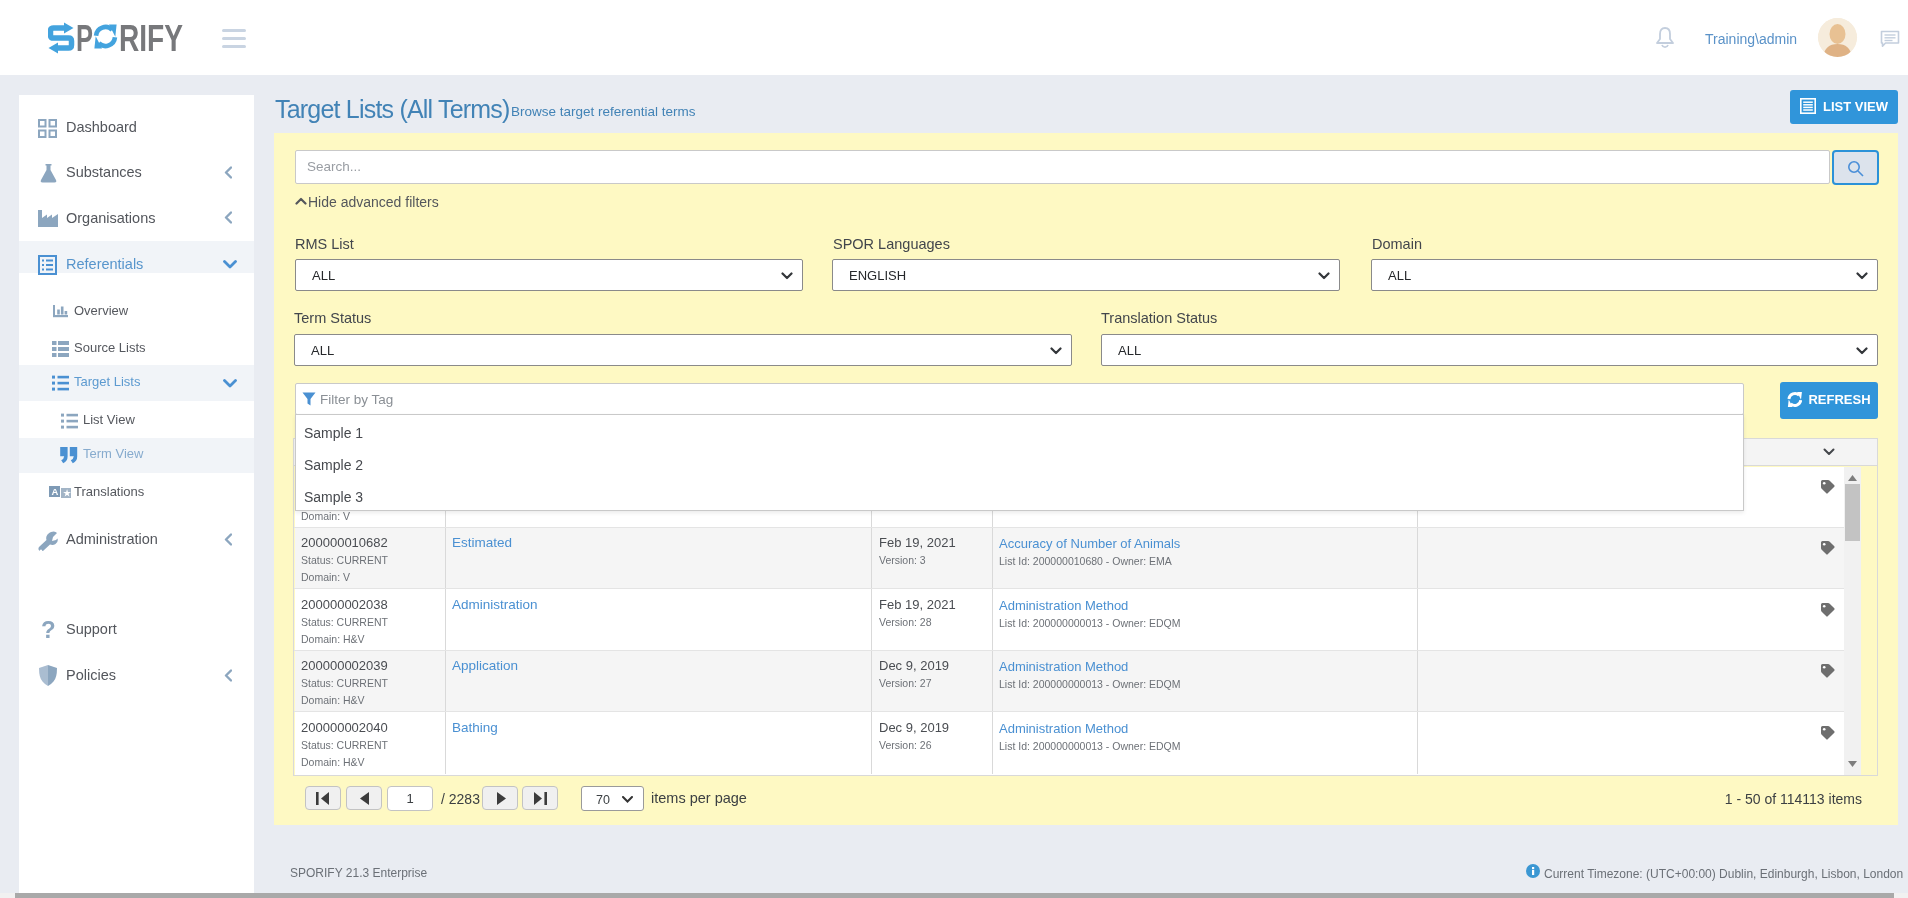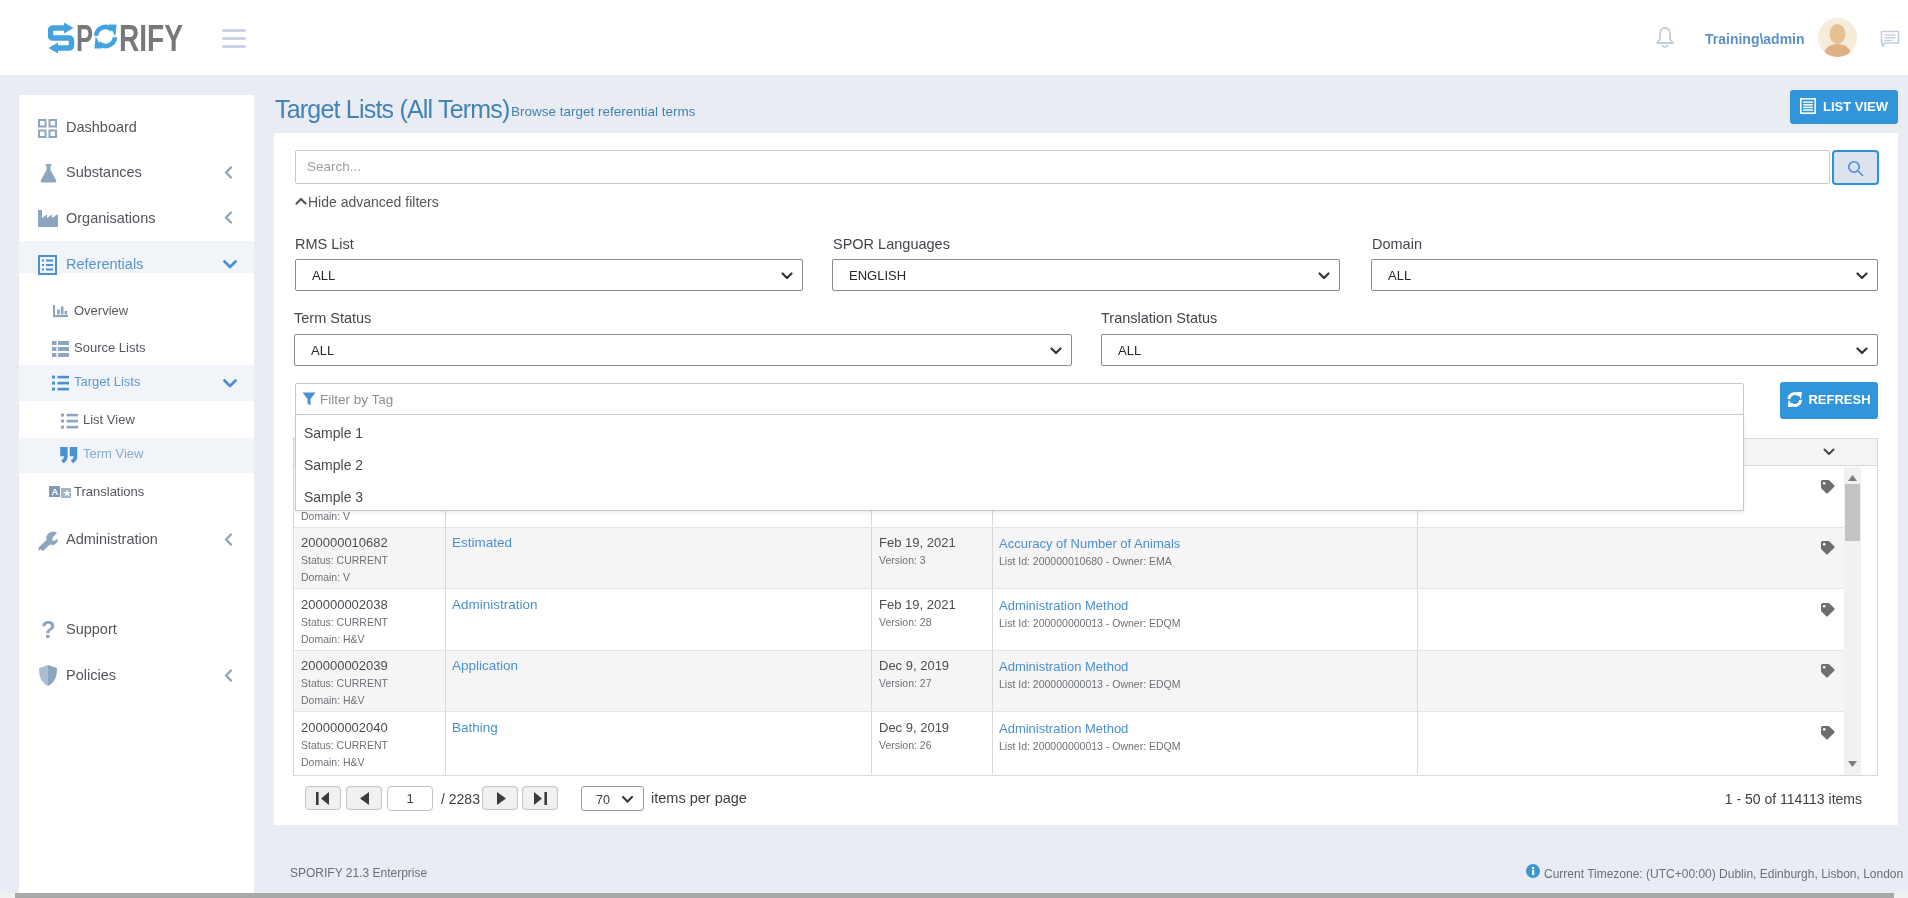--- a/index.html
+++ b/index.html
@@ -5,34 +5,34 @@
 * { margin:0; padding:0; box-sizing:border-box; }
 html,body { width:1908px; height:898px; overflow:hidden; }
 body { font-family:"Liberation Sans", sans-serif; background:#e9ecf2; position:relative; }
 #page { position:absolute; left:0; top:0; width:1908px; height:898px; }
 .abs { position:absolute; }
 
 #header { position:absolute; left:0; top:0; width:1908px; height:75px; background:#fff; }
 #logo { position:absolute; left:48px; top:11px; }
 #burger { position:absolute; left:222px; top:29px; width:24px; height:19px; }
 #burger div { height:3px; background:#c9d4e2; border-radius:2px; margin-bottom:5px; }
-#hdr-user { position:absolute; left:1705px; top:31px; font-size:14px; font-weight:bold; color:#5a92c8; }
+#hdr-user { position:absolute; left:1705px; top:31px; font-size:14px; font-weight:normal; color:#5a92c8; }
 #avatar { position:absolute; left:1818px; top:18px; width:39px; height:39px; border-radius:50%; background:#f6ecdc; overflow:hidden; }
 
 #sidebar { position:absolute; left:19px; top:95px; width:235px; height:798px; background:#fff; }
 .sitem { position:absolute; left:0; width:235px; }
 .sitem .txt { position:absolute; font-size:14.5px; color:#53565c; }
 .sitem .txt2 { position:absolute; font-size:13px; color:#55585e; }
 .hl { background:#f1f4f8; }
 .chev { position:absolute; }
 
 #title { position:absolute; left:275px; top:95px; font-size:25px; letter-spacing:-0.8px; color:#4283b6; }
 #subtitle { position:absolute; left:511px; top:104px; font-size:13.5px; color:#4283b6; }
 .bluebtn { position:absolute; background:#3095da; border-radius:3px; color:#fff; font-weight:bold; font-size:13px; text-align:center; }
-#card { position:absolute; left:274px; top:133px; width:1624px; height:692px; background:#ffffff; }
+#card { position:absolute; left:274px; top:133px; width:1624px; height:692px; background:#fef9c3; }
 
 .tinput { position:absolute; background:#fff; border:1px solid #c9c9c9; border-radius:2px; font-size:13.5px; color:#999da3; }
 .sel { position:absolute; background:#fff; border:1px solid #8a8a8a; border-radius:2px; font-size:13px; color:#26282b; }
 .sel .v { position:absolute; left:16px; top:8px; }
 .lbl { position:absolute; font-size:14.5px; color:#42464c; }
 
 #tbl { position:absolute; left:19px; top:305px; width:1585px; height:338px; border:1px solid #d9d9d9; }
 .trow { position:absolute; left:1px; width:1550px; overflow:hidden; }
 .cell { position:absolute; }
 .t1 { font-size:13px; color:#4a4d52; }

